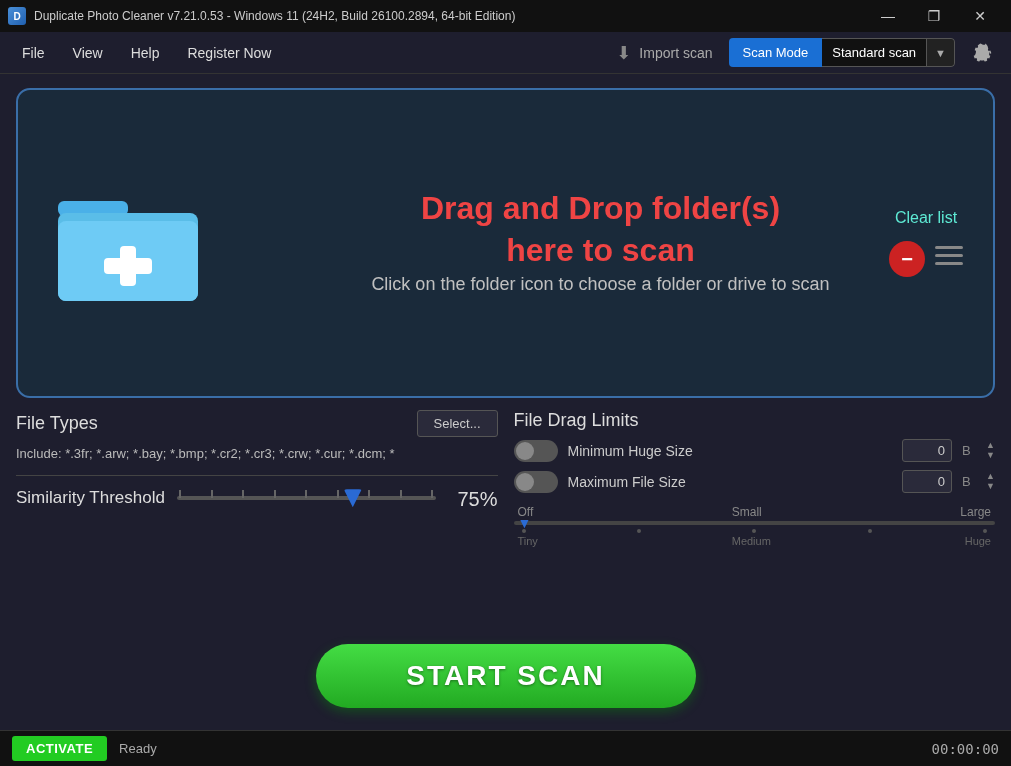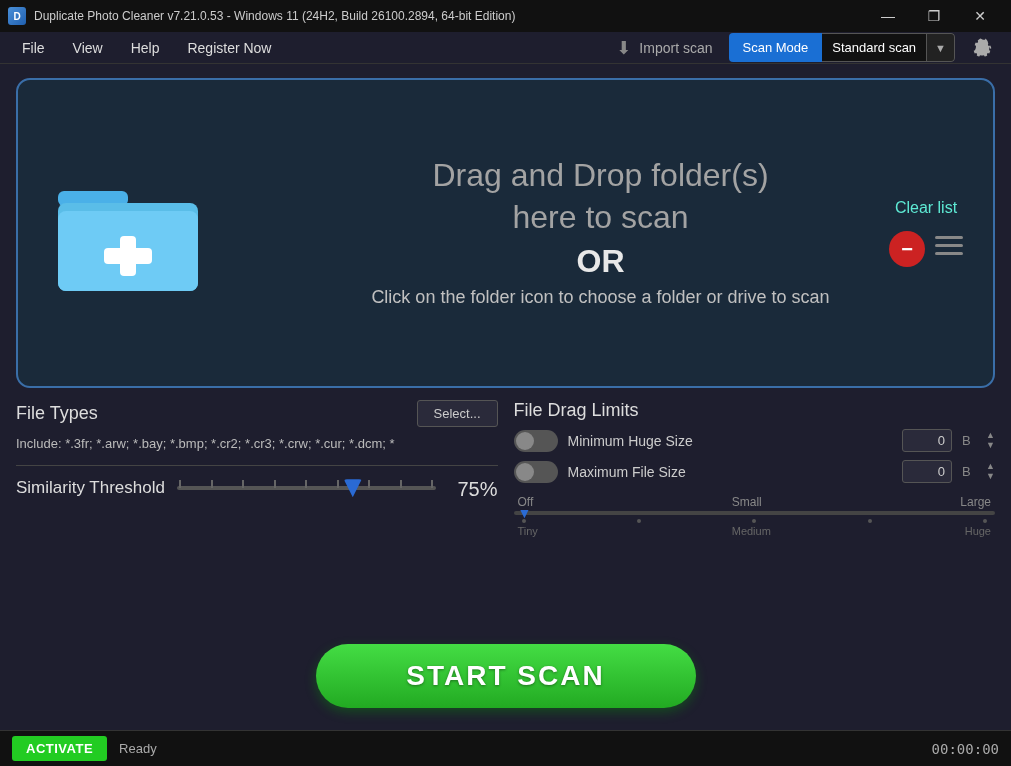--- a/index.html
+++ b/index.html
@@ -58,21 +58,21 @@
       cursor: pointer;
       font-size: 14px;
       color: #ccc;
       background: transparent;
       border: none;
     }
 
     
     .menu-bar {
       background: #1e1e2e;
-      height: 32px;
+      height: 42px;
       display: flex;
       align-items: center;
       padding: 0 10px;
       gap: 4px;
       border-bottom: 1px solid #333;
       flex-shrink: 0;
     }
     .menu-item {
       padding: 6px 12px;
       font-size: 14px;
@@ -134,23 +134,23 @@
     }
     .folder-icon-area {
       flex-shrink: 0;
     }
     .drop-text-area {
       flex: 1;
       text-align: center;
     }
     .drop-main-text {
       font-size: 32px;
-      color: #a3a3a3;
+      color: #ef4444;
       line-height: 1.3;
-      font-weight: 400;
+      font-weight: 700;
     }
     .drop-or {
       font-size: 32px;
       color: #e8e8e8;
       font-weight: bold;
       margin: 4px 0;
     }
     .drop-sub-text {
       font-size: 18px;
       color: #c0c0c0;
@@ -546,21 +546,20 @@
 
         <rect x="10" y="50" width="140" height="80" rx="8" ry="8" fill="#6ecbf5"></rect>
 
         <rect x="72" y="75" width="16" height="40" rx="4" fill="white"></rect>
         <rect x="56" y="87" width="48" height="16" rx="4" fill="white"></rect>
       </svg>
     </div>
     <div class="drop-text-area">
       <div class="drop-main-text">Drag and Drop folder(s)</div>
       <div class="drop-main-text">here to scan</div>
-      <div class="drop-or">OR</div>
       <div class="drop-sub-text">Click on the folder icon to choose a folder or drive to scan</div>
     </div>
     <div class="clear-list-area">
       <div class="clear-list-label">Clear list</div>
       <div class="clear-list-icons">
         <div class="red-circle-btn">−</div>
         <div class="list-icon">
           <svg width="28" height="24" viewBox="0 0 28 24" fill="#888">
             <rect x="0" y="2" width="28" height="3" rx="1.5"></rect>
             <rect x="0" y="10" width="28" height="3" rx="1.5"></rect>

